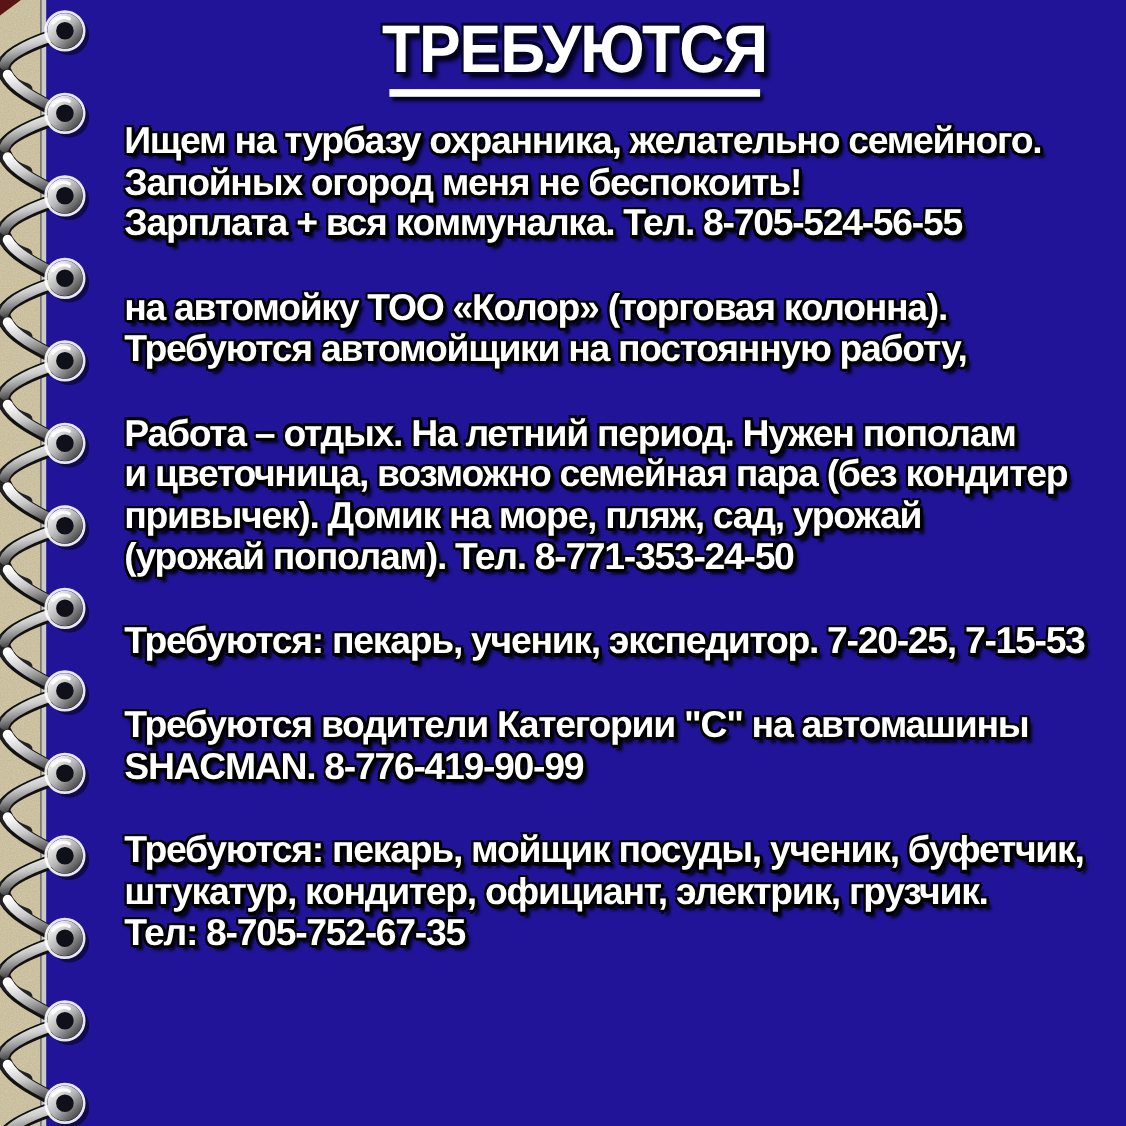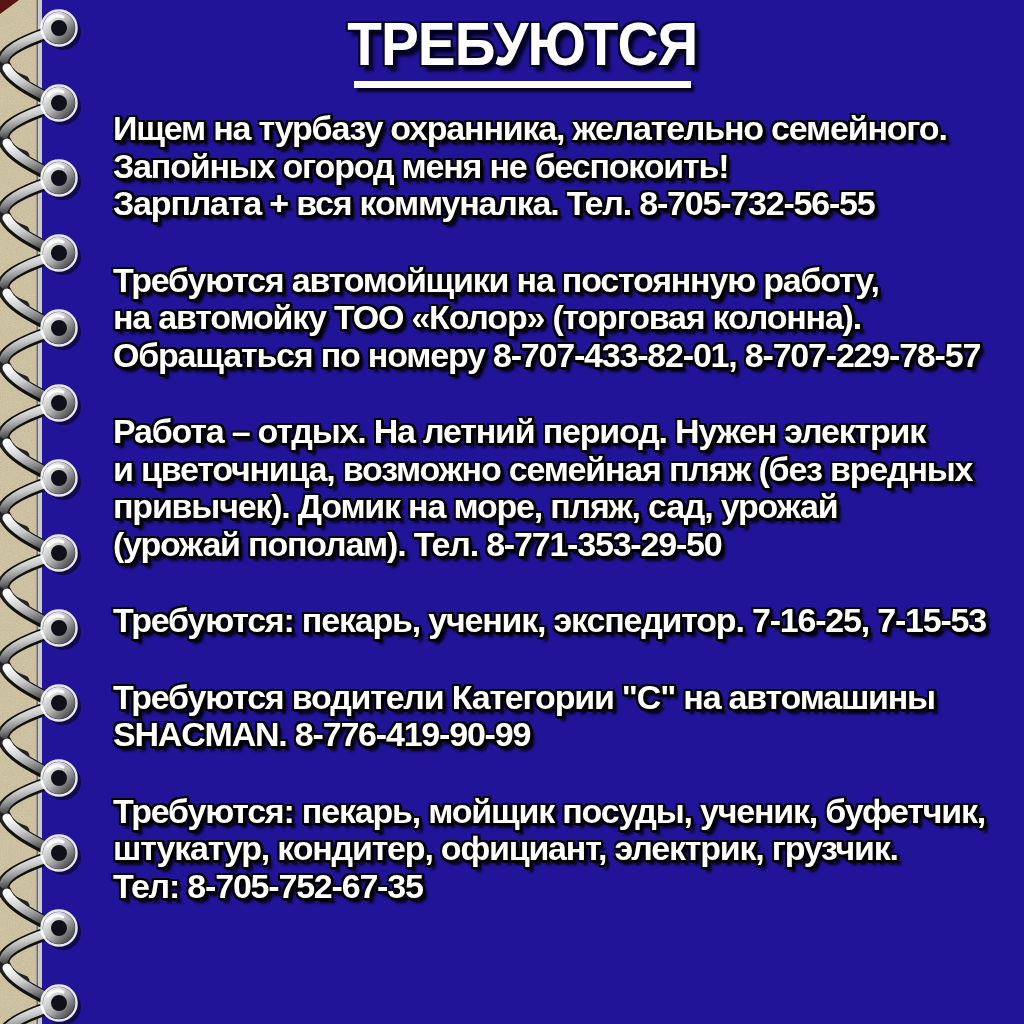--- a/index.html
+++ b/index.html
@@ -120,35 +120,34 @@
 <div class="content">
   <div class="title-wrap">
     <h1 class="page-title">ТРЕБУЮТСЯ</h1>
     <div class="title-underline"></div>
   </div>
 
   <div class="ads">
     <div class="ad">
       <div class="line">Ищем на турбазу охранника, желательно семейного.</div>
       <div class="line">Запойных огород меня не беспокоить!</div>
-      <div class="line">Зарплата + вся коммуналка. Тел. 8-705-732-56-55</div>
+      <div class="line">Зарплата + вся коммуналка. Тел. 8-705-524-56-55</div>
     </div>
     <div class="ad">
+      <div class="line">на автомойку ТОО «Колор» (торговая колонна).</div>
       <div class="line">Требуются автомойщики на постоянную работу,</div>
-      <div class="line">на автомойку ТОО «Колор» (торговая колонна).</div>
-      <div class="line">Обращаться по номеру 8-707-433-82-01, 8-707-229-78-57</div>
     </div>
     <div class="ad">
-      <div class="line">Работа – отдых. На летний период. Нужен электрик</div>
-      <div class="line">и цветочница, возможно семейная пляж (без вредных</div>
+      <div class="line">Работа – отдых. На летний период. Нужен пополам</div>
+      <div class="line">и цветочница, возможно семейная пара (без кондитер</div>
       <div class="line">привычек). Домик на море, пляж, сад, урожай</div>
-      <div class="line">(урожай пополам). Тел. 8-771-353-29-50</div>
+      <div class="line">(урожай пополам). Тел. 8-771-353-24-50</div>
     </div>
     <div class="ad">
-      <div class="line">Требуются: пекарь, ученик, экспедитор. 7-16-25, 7-15-53</div>
+      <div class="line">Требуются: пекарь, ученик, экспедитор. 7-20-25, 7-15-53</div>
     </div>
     <div class="ad">
       <div class="line">Требуются водители Категории "С" на автомашины</div>
       <div class="line">SHACMAN. 8-776-419-90-99</div>
     </div>
     <div class="ad">
       <div class="line">Требуются: пекарь, мойщик посуды, ученик, буфетчик,</div>
       <div class="line">штукатур, кондитер, официант, электрик, грузчик.</div>
       <div class="line">Тел: 8-705-752-67-35</div>
     </div>

